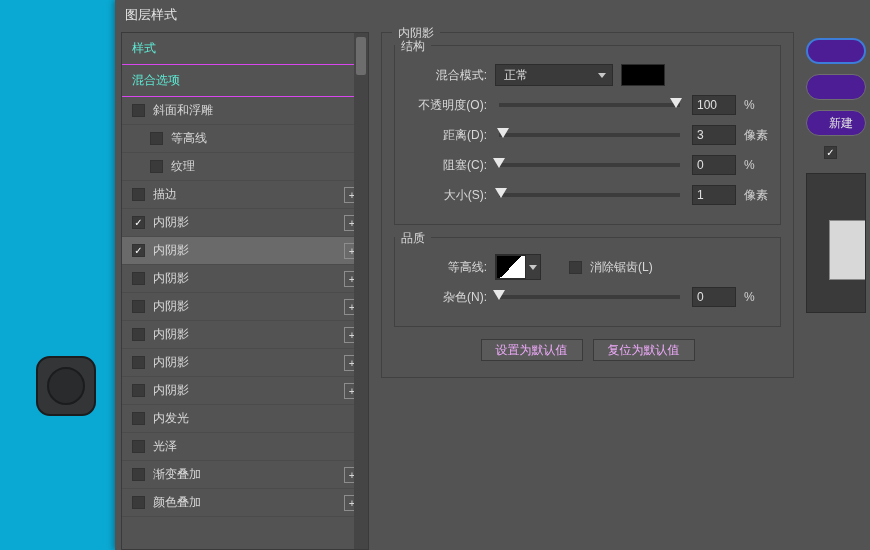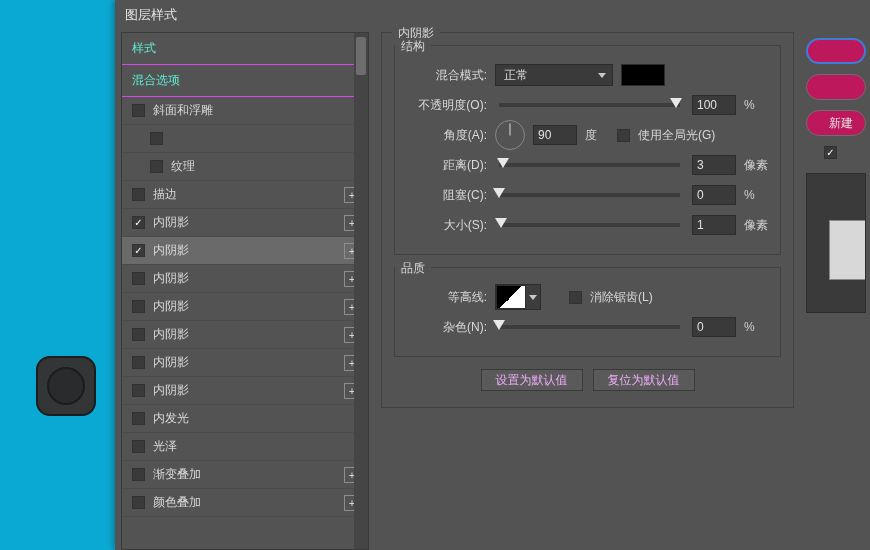--- a/index.html
+++ b/index.html
@@ -267,21 +267,21 @@
   width: 60px;
   padding: 6px 0 0 0;
   display: flex; flex-direction: column;
   gap: 10px;
   align-items: stretch;
 }
 .pill {
   height: 26px;
   border: 1px solid #6e6e6e;
   border-radius: 13px;
-  background: #be185d;
+  background: #4c1d95;
   display: flex; align-items: center; justify-content: center;
   color: #e0e0e0;
   cursor: pointer;
   padding-left: 10px;
 }
 .pill.primary { border-color: #3c7dd9; border-width: 2px; }
 .right-check {
   display: flex; gap: 6px; align-items: center;
   padding-left: 18px;
 }
@@ -318,20 +318,21 @@
       <div class="styles-list">
         <div class="style-header">样式</div>
         <div class="style-header">混合选项</div>
         <div id="style-items">
             <div class="style-item">
               <div class="check"></div>
               <div class="style-label">斜面和浮雕</div>
             </div>
             <div class="style-item indent">
               <div class="check"></div>
+              <div class="style-label">等高线</div>
             </div>
             <div class="style-item indent">
               <div class="check"></div>
               <div class="style-label">纹理</div>
             </div>
             <div class="style-item">
               <div class="check"></div>
               <div class="style-label">描边</div>
               <div class="add-icon"></div>
             </div>
@@ -412,30 +413,20 @@
 
           <div class="row">
             <div class="row-label">不透明度(O):</div>
             <div class="slider-track">
               <div class="slider-thumb" style="left:98%"></div>
             </div>
             <input class="num-input" value="100" style="">
             <span class="unit">%</span>
           </div>
 
-          <div class="row">
-            <div class="row-label">角度(A):</div>
-            <div class="angle-dial">
-              <div class="angle-hand"></div>
-            </div>
-            <input class="num-input" value="90" style="">
-            <span class="unit">度</span>
-            <div class="inline-check"></div>
-            <span>使用全局光(G)</span>
-          </div>
 
           <div class="row">
             <div class="row-label">距离(D):</div>
             <div class="slider-track">
               <div class="slider-thumb" style="left:2%"></div>
             </div>
             <input class="num-input" value="3" style="">
             <span class="unit">像素</span>
           </div>
 

